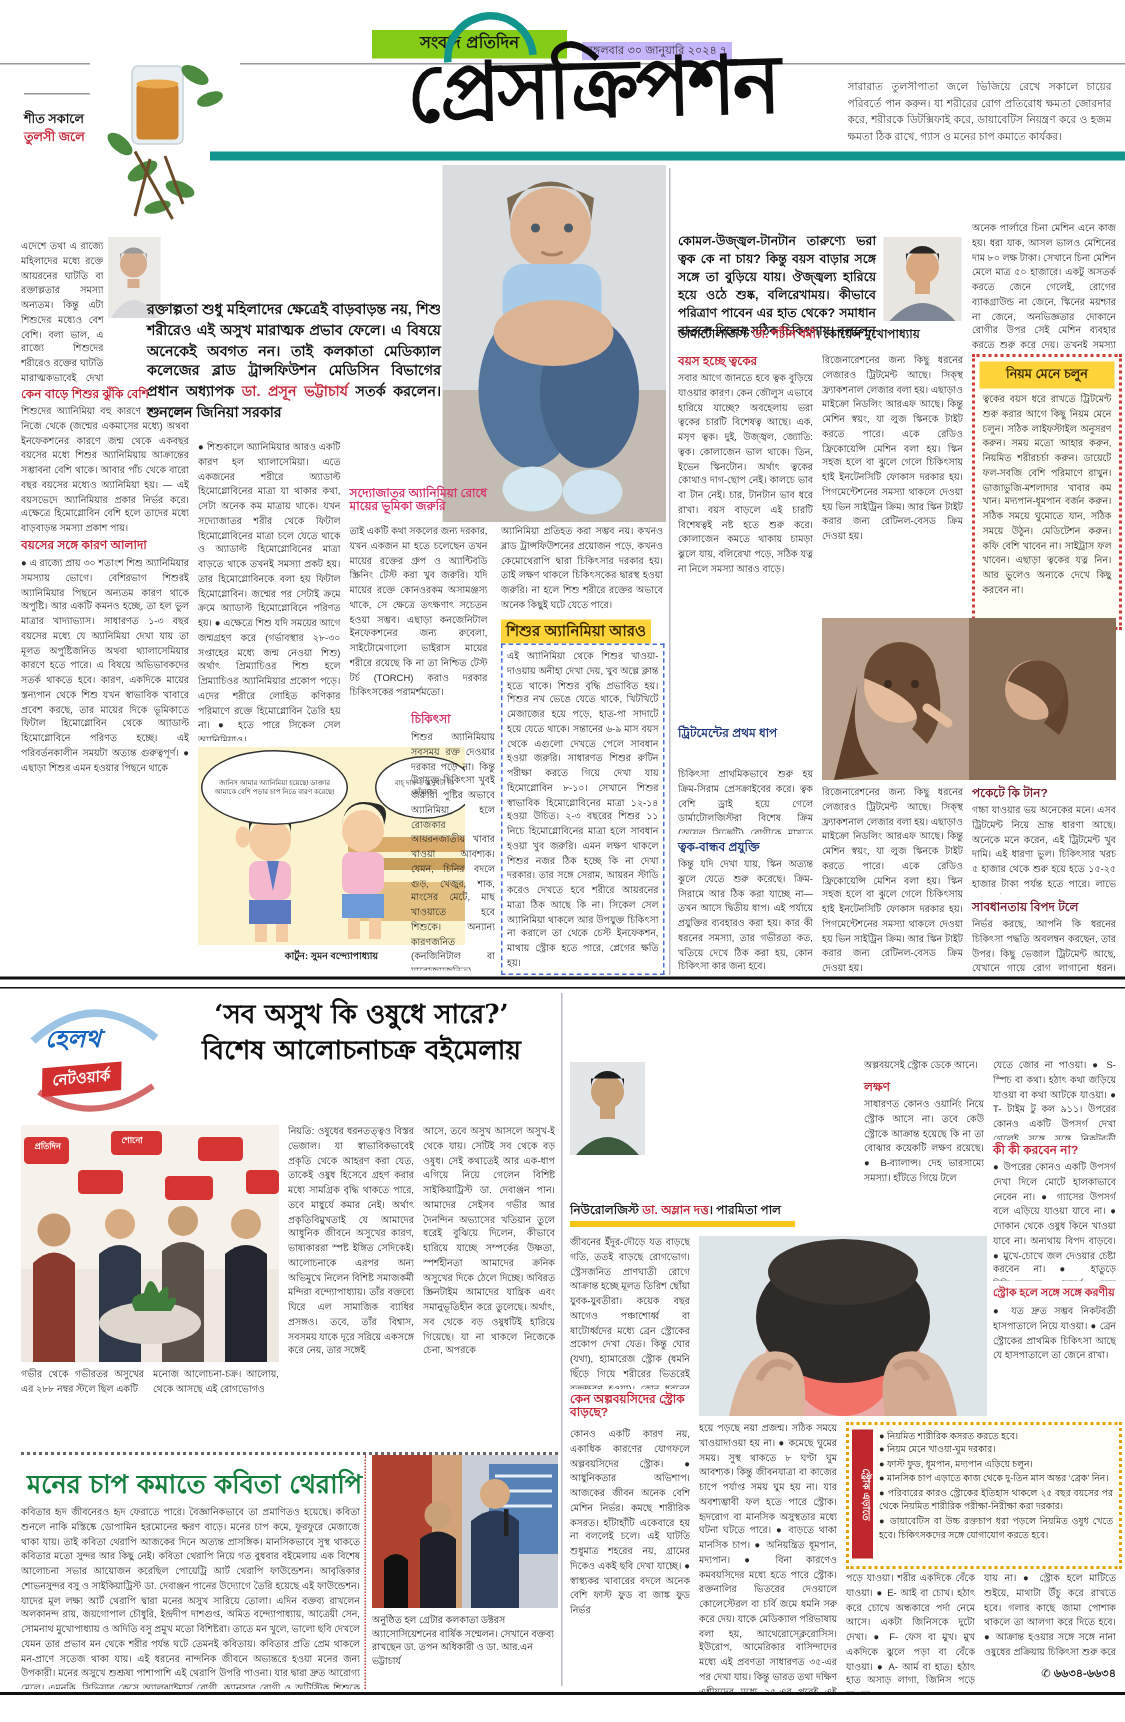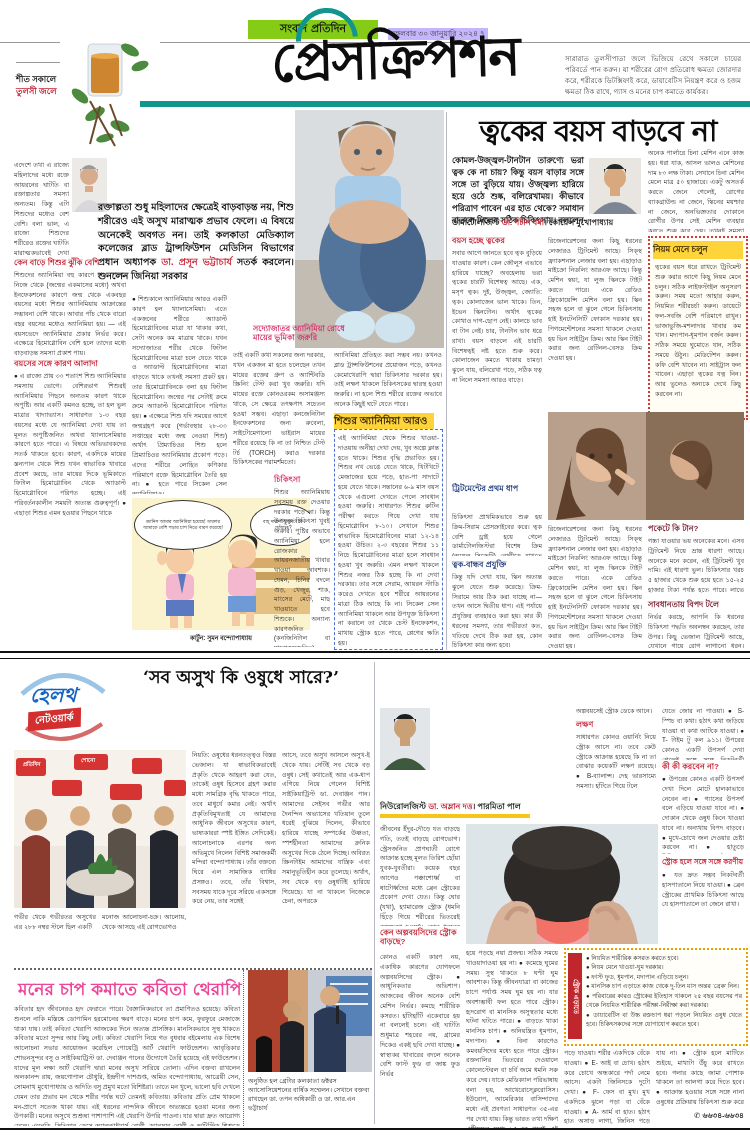--- a/index.html
+++ b/index.html
@@ -14,21 +14,21 @@
   .navy{color:#203a7a;}
   .maroon{color:#7a2030;}
   .photo{position:absolute;overflow:hidden;background:#d5d5d5;}
   .cap{font-size:6.3px;line-height:1.45;color:#222;}
   .hairline{background:#999;height:1px;}
   .vrule{width:1px;background:#b9b9c4;}
   .headline{font-family:"DejaVu Serif","Liberation Serif",serif;font-weight:bold;color:#0d0d0d;}
   .standfirst{font-weight:bold;line-height:1.45;text-align:justify;color:#111;}
   .bubble{position:absolute;background:#fff;border:1px solid #333;border-radius:50%;
           font-size:4.6px;line-height:1.25;text-align:center;display:flex;align-items:center;justify-content:center;padding:4px;color:#222;}
-  .yellowbar{background:#ffd43a;color:#3a2a00;font-weight:bold;text-align:left;}
+  .yellowbar{background:#ffd43a;color:#3a2a00;font-weight:bold;text-align:center;}
   .dottedbox{border:2px dotted #d23a3a;background:#fffdf4;}
 </style>
 </head>
 <body>
 
 <div id="page">
 
   <div class="abs hairline" style="left:0;top:42px;width:750px;"></div>
   <div class="abs" style="left:248px;top:20px;width:130px;text-align:center;background:#84cc16;font-weight:bold;font-size:11px;font-family:'DejaVu Serif',serif;">সংবাদ প্রতিদিন</div>
   <div class="abs" style="left:388px;top:28px;font-size:7.5px;color:#333;background:#c4b5fd;padding:0 3px;">মঙ্গলবার ৩০ জানুয়ারি ২০২৪  ৭</div>
@@ -91,21 +91,21 @@
         <ellipse cx="74" cy="112" rx="40" ry="22" fill="#dcb493"></ellipse>
         <ellipse cx="60" cy="216" rx="20" ry="15" fill="#d4e8f2"></ellipse>
         <ellipse cx="100" cy="218" rx="20" ry="15" fill="#cfe4ef"></ellipse>
       </svg>
     </div>
     <div class="abs sh red" style="left:0;top:146px;width:118px;">কেন বাড়ে শিশুর ঝুঁকি বেশি</div>
     <div class="abs t" style="left:0;top:158px;width:112px;height:86px;">শিশুদের অ্যানিমিয়া বহু কারণে হতে পারে। নিজে থেকে (জন্মের একমাসের মধ্যে) অথবা ইনফেকশনের কারণে জন্ম থেকে একবছর বয়সের মধ্যে শিশুর অ্যানিমিয়ায় আক্রান্তের সম্ভাবনা বেশি থাকে। আবার পাঁচ থেকে বারো বছর বয়সের মধ্যেও অ্যানিমিয়া হয়। — এই বয়সভেদে অ্যানিমিয়ার প্রকার নির্ভর করে। এক্ষেত্রে হিমোগ্লোবিন বেশি হলে তাদের মধ্যে বাড়বাড়ন্ত সমস্যা প্রকাশ পায়।</div>
     <div class="abs sh red" style="left:0;top:247px;width:112px;">বয়সের সঙ্গে কারণ আলাদা</div>
     <div class="abs t" style="left:0;top:259px;width:112px;height:279px;">● এ রাজ্যে প্রায় ৩০ শতাংশ শিশু অ্যানিমিয়ার সমস্যায় ভোগে। বেশিরভাগ শিশুরই অ্যানিমিয়ার পিছনে অন্যতম কারণ থাকে অপুষ্টি। আর একটি কমনও হচ্ছে, তা হল ভুল মাত্রার খাদ্যাভ্যাস। সাধারণত ১-৩ বছর বয়সের মধ্যে যে অ্যানিমিয়া দেখা যায় তা মূলত অপুষ্টিজনিত অথবা থ্যালাসেমিয়ার কারণে হতে পারে। এ বিষয়ে অভিভাবকদের সতর্ক থাকতে হবে। কারণ, একদিকে মায়ের স্তন্যপান থেকে শিশু যখন স্বাভাবিক খাবারে প্রবেশ করছে, তার মায়ের দিকে ভূমিকাতে ফিটাল হিমোগ্লোবিন থেকে অ্যাডাল্ট হিমোগ্লোবিনে পরিণত হচ্ছে। এই পরিবর্তনকালীন সময়টা অত্যন্ত গুরুত্বপূর্ণ। ● এছাড়া শিশুর এমন হওয়ার পিছনে থাকে</div>
     <div class="abs t" style="left:118px;top:182px;width:95px;height:200px;">● শিশুকালে অ্যানিমিয়ার আরও একটি কারণ হল থ্যালাসেমিয়া। এতে একজনের শরীরে অ্যাডাল্ট হিমোগ্লোবিনের মাত্রা যা থাকার কথা, সেটা অনেক কম মাত্রায় থাকে। যখন সদ্যোজাতর শরীর থেকে ফিটাল হিমোগ্লোবিনের মাত্রা চলে যেতে থাকে ও অ্যাডাল্ট হিমোগ্লোবিনের মাত্রা বাড়তে থাকে তখনই সমস্যা প্রকট হয়। তার হিমোগ্লোবিনকে বলা হয় ফিটাল হিমোগ্লোবিন। জন্মের পর সেটাই ক্রমে ক্রমে অ্যাডাল্ট হিমোগ্লোবিনে পরিণত হয়। ● এক্ষেত্রে শিশু যদি সময়ের আগে জন্মগ্রহণ করে (গর্ভাবস্থার ২৮-৩০ সপ্তাহের মধ্যে জন্ম নেওয়া শিশু) অর্থাৎ প্রিম্যাচিওর শিশু হলে প্রিম্যাচিওর অ্যানিমিয়ার প্রকোপ পড়ে। এদের শরীরে লোহিত কণিকার পরিমাণে রক্তে হিমোগ্লোবিন তৈরি হয় না। ● হতে পারে সিকেল সেল অ্যানিমিয়াও।</div>
-    <div class="abs sh pink" style="left:219px;top:212px;width:92px;margin-left:20px;">সদ্যোজাতর অ্যানিমিয়া রোধে মায়ের ভূমিকা জরুরি</div>
+    <div class="abs sh pink" style="left:219px;top:212px;width:92px;">সদ্যোজাতর অ্যানিমিয়া রোধে মায়ের ভূমিকা জরুরি</div>
     <div class="abs t" style="left:219px;top:238px;width:92px;height:122px;">তাই একটি কথা সকলের জন্য দরকার, যখন একজন মা হতে চলেছেন তখন মায়ের রক্তের গ্রুপ ও অ্যান্টিবডি স্ক্রিনিং টেস্ট করা খুব জরুরি। যদি মায়ের রক্তে কোনওরকম অসামঞ্জস্য থাকে, সে ক্ষেত্রে তৎক্ষণাৎ সচেতন হওয়া সম্ভব। এছাড়া কনজেনিটাল ইনফেকশনের জন্য রুবেলা, সাইটোমেগালো ভাইরাস মায়ের শরীরে রয়েছে কি না তা নিশ্চিত টেস্ট টর্চ (TORCH) করাও দরকার চিকিৎসকের পরামর্শমতো।</div>
 
     <div class="abs" style="left:118px;top:386px;width:178px;height:132px;background:#fbf3d0;overflow:hidden;">
       <svg width="178" height="132" viewBox="0 0 178 132" style="position:absolute;left:0;top:0;">
         <rect width="178" height="132" fill="#fbf3cd"></rect>
         <rect x="100" y="60" width="78" height="10" fill="#d8ab6a"></rect>
         <rect x="104" y="74" width="74" height="8" fill="#caa05e"></rect>
         <rect x="108" y="90" width="70" height="26" fill="#e4c182"></rect>
         <g>
           <circle cx="48" cy="62" r="14" fill="#f4cba2"></circle>
@@ -134,21 +134,20 @@
     <div class="abs sh pink" style="left:260px;top:363px;width:56px;">চিকিৎসা</div>
     <div class="abs t" style="left:260px;top:375px;width:56px;height:160px;">শিশুর অ্যানিমিয়ায় সবসময় রক্ত দেওয়ার দরকার পড়ে না। কিন্তু উপযুক্ত চিকিৎসা খুবই জরুরি। পুষ্টির অভাবে অ্যানিমিয়া হলে রোজকার আয়রনজাতীয় খাবার খাওয়া আবশ্যক। যেমন, চিনির বদলে গুড়, খেজুর, শাক, মাংসের মেটে, মাছ খাওয়াতে হবে শিশুকে। অন্যান্য কারণজনিত (কনজিনিটাল বা মারোজমজনিত) অ্যানিমিয়ায় আগে কারণের উপযুক্ত চিকিৎসা করতে হয়। অল্প খাবার যেতে এই ধরনের</div>
     <div class="abs t" style="left:320px;top:238px;width:108px;height:60px;">অ্যানিমিয়া প্রতিহত করা সম্ভব নয়। কখনও ব্লাড ট্রান্সফিউশনের প্রয়োজন পড়ে, কখনও কেমোথেরাপি দ্বারা চিকিৎসার দরকার হয়। তাই লক্ষণ থাকলে চিকিৎসকের দ্বারস্থ হওয়া জরুরি। না হলে শিশু শরীরে রক্তের অভাবে অনেক কিছুই ঘটে যেতে পারে।</div>
     <div class="abs yellowbar" style="left:320px;top:301px;width:100px;font-size:10px;padding:0 0;">শিশুর অ্যানিমিয়া আরও চিন্তার</div>
     <div class="abs t" style="left:320px;top:317px;width:101px;height:213px;border:1.5px dashed #4a6fd8;padding:3px;background:#fff;">এই অ্যানিমিয়া থেকে শিশুর খাওয়া-দাওয়ায় অনীহা দেখা দেয়, খুব অল্পে ক্লান্ত হতে থাকে। শিশুর বৃদ্ধি প্রভাবিত হয়। শিশুর নখ ভেঙে যেতে থাকে, খিটখিটে মেজাজের হয়ে পড়ে, হাত-পা সাদাটে হয়ে যেতে থাকে। সন্তানের ৬-৯ মাস বয়স থেকে এগুলো দেখতে পেলে সাবধান হওয়া জরুরি। সাধারণত শিশুর রুটিন পরীক্ষা করতে গিয়ে দেখা যায় হিমোগ্লোবিন ৮-১০। সেখানে শিশুর স্বাভাবিক হিমোগ্লোবিনের মাত্রা ১২-১৪ হওয়া উচিত। ২-৩ বছরের শিশুর ১১ নিচে হিমোগ্লোবিনের মাত্রা হলে সাবধান হওয়া খুব জরুরি। এমন লক্ষণ থাকলে শিশুর নজর ঠিক হচ্ছে কি না দেখা দরকার। তার সঙ্গে সেরাম, আয়রন স্টাডি করেও দেখতে হবে শরীরে আয়রনের মাত্রা ঠিক আছে কি না। সিকেল সেল অ্যানিমিয়া থাকলে আর উপযুক্ত চিকিৎসা না করালে তা থেকে চেস্ট ইনফেকশন, মাথায় স্ট্রোক হতে পারে, প্লেগের ক্ষতি হয়।</div>
   </div>
 
   <div class="abs vrule" style="left:446px;top:112px;height:538px;"></div>
 
   <div class="abs" style="left:452px;top:112px;width:292px;height:538px;">
-    <div class="abs headline" style="left:0;top:-4px;width:292px;text-align:center;font-size:29px;letter-spacing:-1px;">ত্বকের বয়স বাড়বে না</div>
     <div class="abs standfirst" style="left:0;top:42px;width:132px;font-size:8.3px;">কোমল-উজ্জ্বল-টানটান তারুণ্যে ভরা ত্বক কে না চায়? কিন্তু বয়স বাড়ার সঙ্গে সঙ্গে তা বুড়িয়ে যায়। ঔজ্জ্বল্য হারিয়ে হয়ে ওঠে শুষ্ক, বলিরেখাময়। কীভাবে পরিত্রাণ পাবেন এর হাত থেকে? সমাধান বাতলে দিলেন সঠিক চিকিৎসায়। বললেন</div>
     <div class="photo" style="left:137px;top:46px;width:52px;height:56px;background:#e6e3df;">
       <svg width="52" height="56" viewBox="0 0 52 56">
         <rect width="52" height="56" fill="#e9e6e1"></rect>
         <circle cx="26" cy="20" r="11" fill="#d8a97f"></circle>
         <path d="M15 17 a11 11 0 0 1 22 0 l0 -6 -22 0z" fill="#262626"></path>
         <path d="M4 56 Q26 32 48 56 Z" fill="#7c8694"></path>
         <rect x="21" y="30" width="10" height="8" fill="#d8a97f"></rect>
       </svg>
     </div>
@@ -192,25 +191,26 @@
   </div>
 
   <div class="abs" style="left:0;top:651px;width:750px;height:5px;border-top:2px solid #111;border-bottom:1px solid #111;"></div>
 
   <div class="abs" style="left:14px;top:662px;width:358px;height:300px;">
     <div class="abs" style="left:2px;top:2px;width:92px;height:82px;">
       <svg width="92" height="82" viewBox="0 0 92 82" style="position:absolute;">
         <path d="M6 30 Q46 -6 88 28" stroke="#9cc4e4" stroke-width="5" fill="none"></path>
         <path d="M10 64 Q46 88 86 60" stroke="#d46a6a" stroke-width="4" fill="none"></path>
       </svg>
-      <div style="position:absolute;left:14px;top:16px;font-size:20px;font-weight:900;font-style:italic;color:#1565c0;text-shadow:1px 1px 0 #fff;">হেলথ</div>
+      <div style="position:absolute;left:14px;top:16px;font-size:16px;font-weight:900;font-style:italic;color:#1565c0;text-shadow:1px 1px 0 #fff;">হেলথ</div>
       <div style="position:absolute;left:12px;top:46px;background:#d32f2f;color:#fff;font-size:10px;font-weight:bold;padding:1px 7px;transform:rotate(-5deg) skewX(-6deg);">নেটওয়ার্ক</div>
     </div>
     <div class="abs headline" style="left:98px;top:4px;width:258px;text-align:center;font-size:17.5px;line-height:1.35;">
       <div>‘সব অসুখ কি ওষুধে সারে?’</div>
+      <div>বিশেষ আলোচনাচক্র বইমেলায়</div>
     </div>
     <div class="photo" style="left:0;top:88px;width:172px;height:158px;">
       <svg width="172" height="158" viewBox="0 0 172 158">
         <rect width="172" height="158" fill="#efe8e0"></rect>
         <rect width="172" height="96" fill="#f6f1ea"></rect>
         <g fill="#d63333">
           <rect x="2" y="8" width="30" height="18" rx="3"></rect>
             <rect x="60" y="4" width="34" height="16" rx="3"></rect>
           <rect x="118" y="8" width="30" height="16" rx="3"></rect>
             <rect x="38" y="30" width="30" height="16" rx="3"></rect>
@@ -233,21 +233,21 @@
       <div style="position:absolute;left:6px;top:10px;background:#d63333;color:#fff;font-size:5.5px;font-weight:bold;padding:1px 3px;border-radius:2px;">প্রতিদিন</div>
       <div style="position:absolute;left:64px;top:6px;background:#d63333;color:#fff;font-size:5.5px;font-weight:bold;padding:1px 3px;border-radius:2px;">শোনো</div>
     </div>
     <div class="abs t" style="left:0;top:250px;width:82px;height:48px;">গভীর থেকে গভীরতর অসুখের এর ২৮৮ নম্বর স্টলে ছিল একটি</div>
     <div class="abs t" style="left:88px;top:250px;width:84px;height:48px;">মনোজ আলোচনা-চক্র। আলোয়, থেকে আসছে এই রোগভোগও</div>
     <div class="abs t" style="left:178px;top:88px;width:84px;height:212px;">নিয়তি: ওষুধের ধরনতত্ত্বও বিস্তর ভেজাল। যা স্বাভাবিকভাবেই প্রকৃতি থেকে আহরণ করা যেত, তাকেই ওষুধ হিসেবে গ্রহণ করার মধ্যে সামগ্রিক বৃদ্ধি থাকতে পারে, তবে মাধুর্যে কমার নেই। অর্থাৎ প্রকৃতিবিমুখতাই যে আমাদের আধুনিক জীবনে অসুখের কারণ, ভাষ্যকাররা স্পষ্ট ইঙ্গিত সেদিকেই। আলোচনাকে এরপর অন্য অভিমুখে নিলেন বিশিষ্ট সমাজকর্মী মন্দিরা বন্দ্যোপাধ্যায়। তাঁর বক্তব্যে ঘিরে এল সামাজিক ব্যাধির প্রসঙ্গও। তবে, তাঁর বিশ্বাস, সবসময় যাকে দূরে সরিয়ে একসঙ্গে করে নেয়, তার সঙ্গেই</div>
     <div class="abs t" style="left:268px;top:88px;width:88px;height:212px;">আসে, তবে অসুখ আসলে অসুখ-ই থেকে যায়। সেটিই সব থেকে বড় ওষুধ। সেই কথাতেই আর এক-ধাপ এগিয়ে নিয়ে গেলেন বিশিষ্ট সাইকিয়াট্রিস্ট ডা. দেবাঞ্জন পান। আমাদের সেইসব গভীর আর দৈনন্দিন অভ্যাসের খতিয়ান তুলে ধরেই বুঝিয়ে দিলেন, কীভাবে হারিয়ে যাচ্ছে সম্পর্কের উষ্ণতা, স্পর্শহীনতা আমাদের ক্রনিক অসুখের দিকে ঠেলে দিচ্ছে। অবিরত স্ক্রিনটাইম আমাদের যান্ত্রিক এবং সমানুভূতিহীন করে তুলেছে। অর্থাৎ, সব থেকে বড় ওষুধটিই হারিয়ে গিয়েছে। যা না থাকলে নিজেকে চেনা, অপরকে</div>
   </div>
 
   <div class="abs" style="left:14px;top:968px;width:358px;height:160px;border-top:2px dotted #666;padding-top:4px;">
-    <div class="abs headline" style="left:4px;top:6px;width:290px;font-size:17px;color:#ec4899;">মনের চাপ কমাতে কবিতা থেরাপি</div>
+    <div class="abs headline" style="left:4px;top:6px;width:290px;font-size:17px;color:#15803d;">মনের চাপ কমাতে কবিতা থেরাপি</div>
     <div class="abs t" style="left:0;top:34px;width:226px;height:122px;">কবিতার হৃদ জীবনেরও হৃদ ফেরাতে পারে। বৈজ্ঞানিকভাবে তা প্রমাণিতও হয়েছে। কবিতা শুনলে নাকি মস্তিষ্কে ডোপামিন হরমোনের ক্ষরণ বাড়ে। মনের চাপ কমে, ফুরফুরে মেজাজে থাকা যায়। তাই কবিতা থেরাপি আজকের দিনে অত্যন্ত প্রাসঙ্গিক। মানসিকভাবে সুস্থ থাকতে কবিতার মতো সুন্দর আর কিছু নেই। কবিতা থেরাপি নিয়ে গত বুধবার বইমেলায় এক বিশেষ আলোচনা সভার আয়োজন করেছিল পোয়েট্রি আর্ট থেরাপি ফাউন্ডেশন। আবৃত্তিকার শোভনসুন্দর বসু ও সাইকিয়াট্রিস্ট ডা. দেবাঞ্জন পানের উদ্যোগে তৈরি হয়েছে এই ফাউন্ডেশন। যাদের মূল লক্ষ্য আর্ট থেরাপি দ্বারা মনের অসুখ সারিয়ে তোলা। এদিন বক্তব্য রাখলেন অলকানন্দ রায়, জয়গোপাল চৌধুরি, ইন্দ্রদীপ দাশগুপ্ত, অমিত বন্দ্যোপাধ্যায়, আত্রেয়ী সেন, সোমনাথ মুখোপাধ্যায় ও অদিতি বসু প্রমুখ মতো বিশিষ্টরা। তাতে মন খুলে, ভালো ছবি দেখলে যেমন তার প্রভাব মন থেকে শরীর পর্যন্ত ঘটে তেমনই কবিতায়। কবিতার প্রতি প্রেম থাকলে মন-প্রাণে সতেজ থাকা যায়। এই ধরনের নান্দনিক জীবনে অভ্যন্তরে হওয়া মনের জন্য উপকারী। মনের অসুখে শুশ্রূষা পাশাপাশি এই থেরাপি উপরি পাওনা। যার দ্বারা দ্রুত আরোগ্য মেলে। এমনকি, সিভিয়ার কেসে অ্যালঝাইমার্স রোগী, ক্যানসার রোগী ও অটিস্টিক শিশুকে সুস্থ করতে এই থেরাপি কাজে লাগানো হয়। আবৃত্তি ধ্বনিতে এদের ভালো রাখা যায়। এদেশে এই উদ্যোগ এই প্রথম, আশাবাদী ডা. পান।</div>
     <div class="abs" style="left:229px;top:0;height:156px;border-left:1.5px dotted #d23a3a;"></div>
     <div class="photo" style="left:234px;top:0;width:124px;height:102px;">
       <svg width="124" height="102" viewBox="0 0 124 102">
         <rect width="124" height="102" fill="#c9cdd6"></rect>
         <rect width="40" height="102" fill="#b0432e"></rect>
         <rect x="40" width="20" height="102" fill="#d8863a" opacity="0.6"></rect>
         <rect x="78" y="6" width="46" height="60" fill="#3a6fb0" opacity="0.8"></rect>
         <g stroke="#e8eef6" stroke-width="2">
             <path d="M82 14 h38 M82 24 h38 M82 34 h38"></path>

